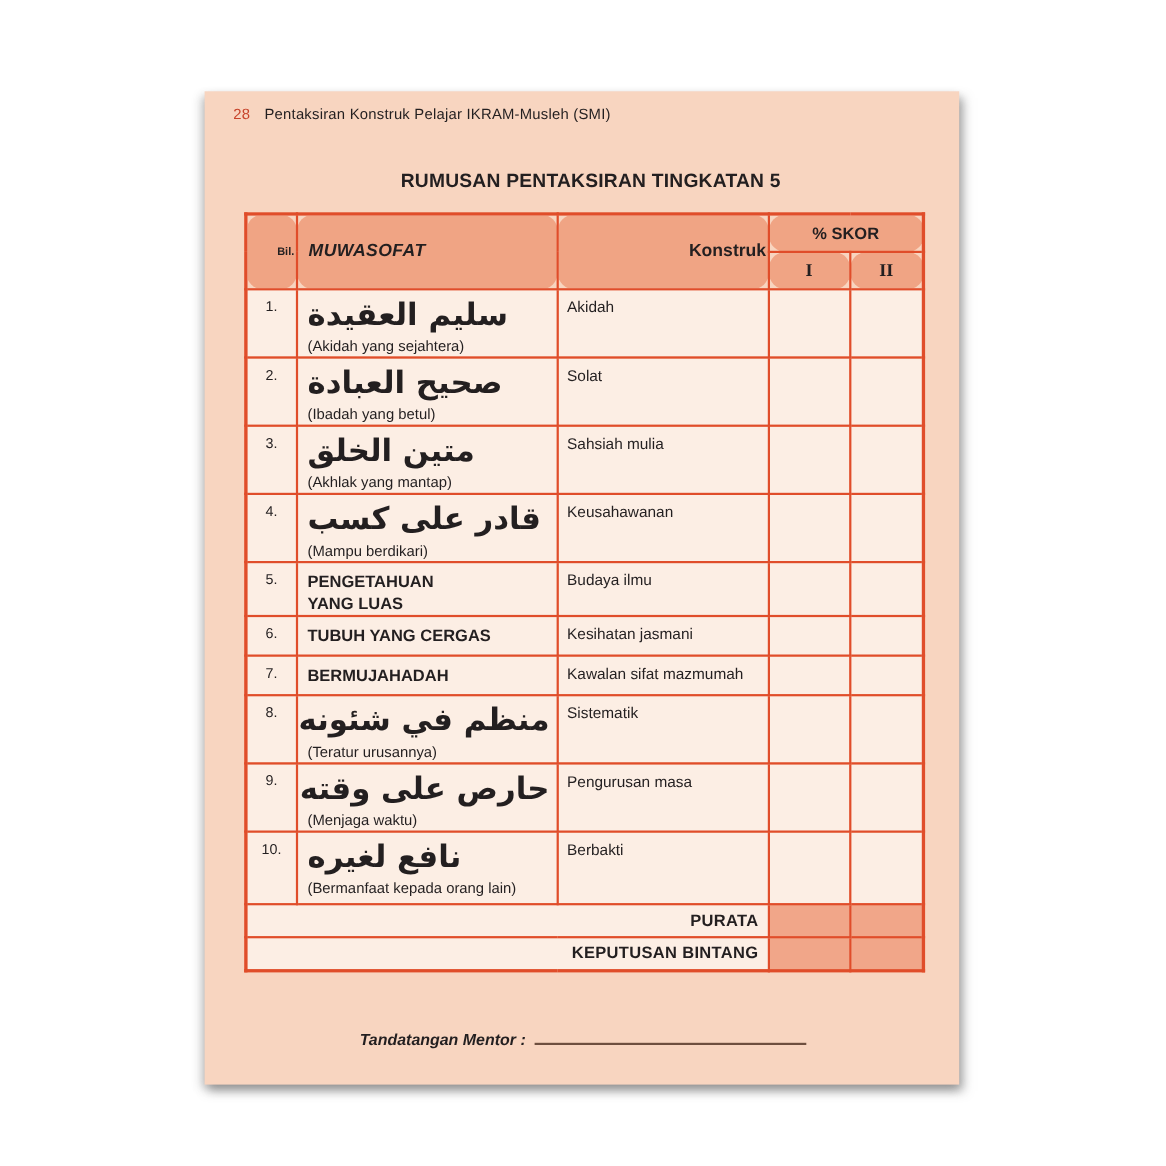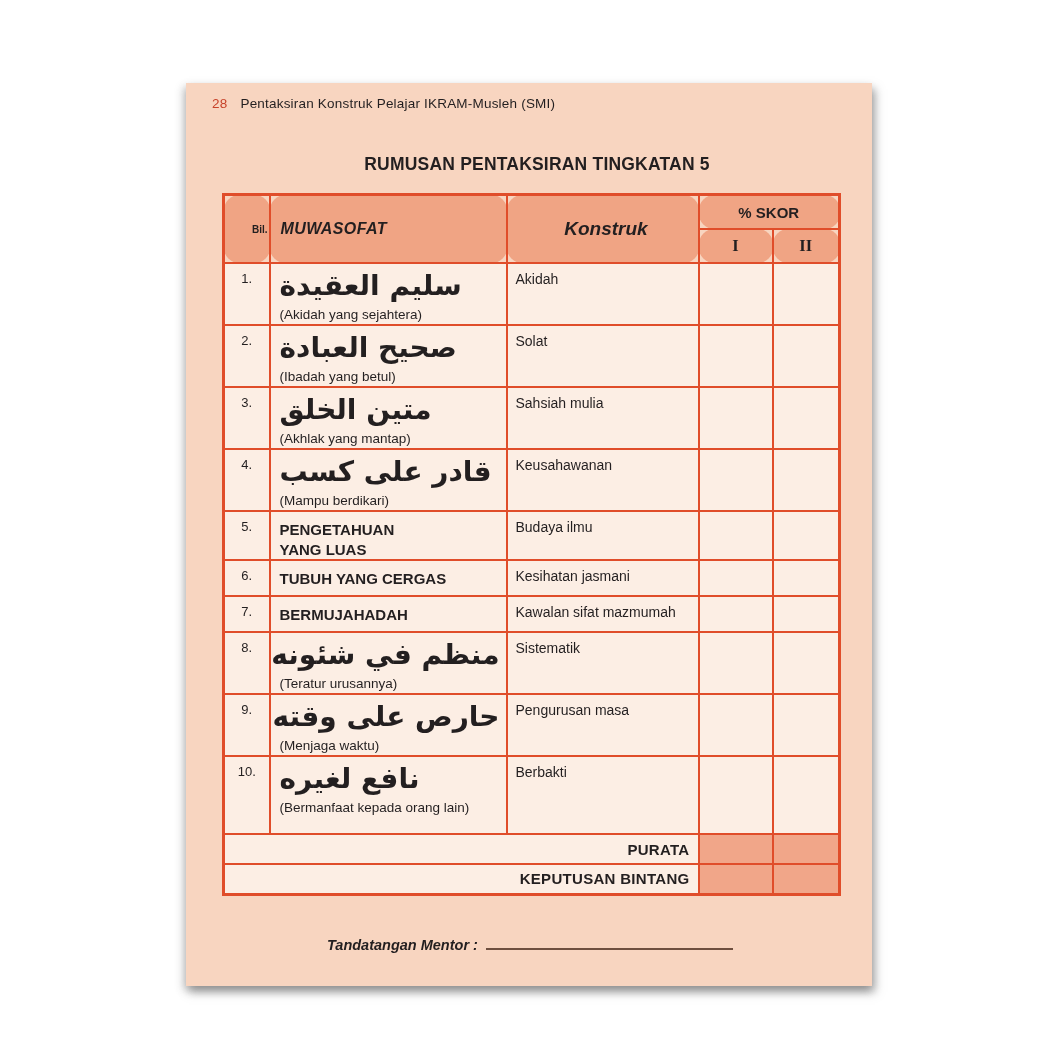--- a/index.html
+++ b/index.html
@@ -25,25 +25,25 @@
   table.assessment {
     position:absolute; left:36px; top:110px; width:616px;
     border-collapse:collapse; table-layout:fixed;
     border:3px solid var(--border, #e04d2a);
   }
   .assessment th, .assessment td { border:2px solid var(--border, #e04d2a); overflow:hidden; }
   .assessment th { background: var(--header-cell-bg, #f0a484); font-weight:bold;border-radius:15px; }
   .assessment td { background: var(--body-cell-bg, #fceee4); }
   .h-bil   { font-size:10px; text-align:right; }
   .h-muw   { font-style:italic; font-size:16px; text-align:left; padding-left:10px; letter-spacing:.4px; }
-  .h-kon   { font-size:19px; text-align:center; padding-left:8px;font-style:italic; }
+  .h-kon   { font-size:16px; text-align:right; padding-left:8px; }
   .h-skor  { font-size:15px; text-align:center; height:30px; }
   .h-roman { font-family:"Liberation Serif", serif; font-size:16.5px; text-align:center; height:30px; }
   tr.tall    { height:62px; }
-  tr.x-tall  { height:78px; }
+  tr.x-tall  { height:66px; }
   tr.medium  { height:48px; }
   tr.short   { height:36px; }
   tr.summary { height:30px; }
   .c-num  { vertical-align:top; text-align:center; padding-top:7px; font-size:13px; }
   .c-muw  { vertical-align:top; padding:4px 6px 0 9px; }
   .arabic {
     font-family:"DejaVu Sans", sans-serif; font-weight:bold; font-size:28px;
     line-height:1.3; direction:rtl; text-align:left; white-space:nowrap;
   }
   .latin-label { font-weight:bold; font-size:15px; line-height:1.3; padding-top:4px; }

